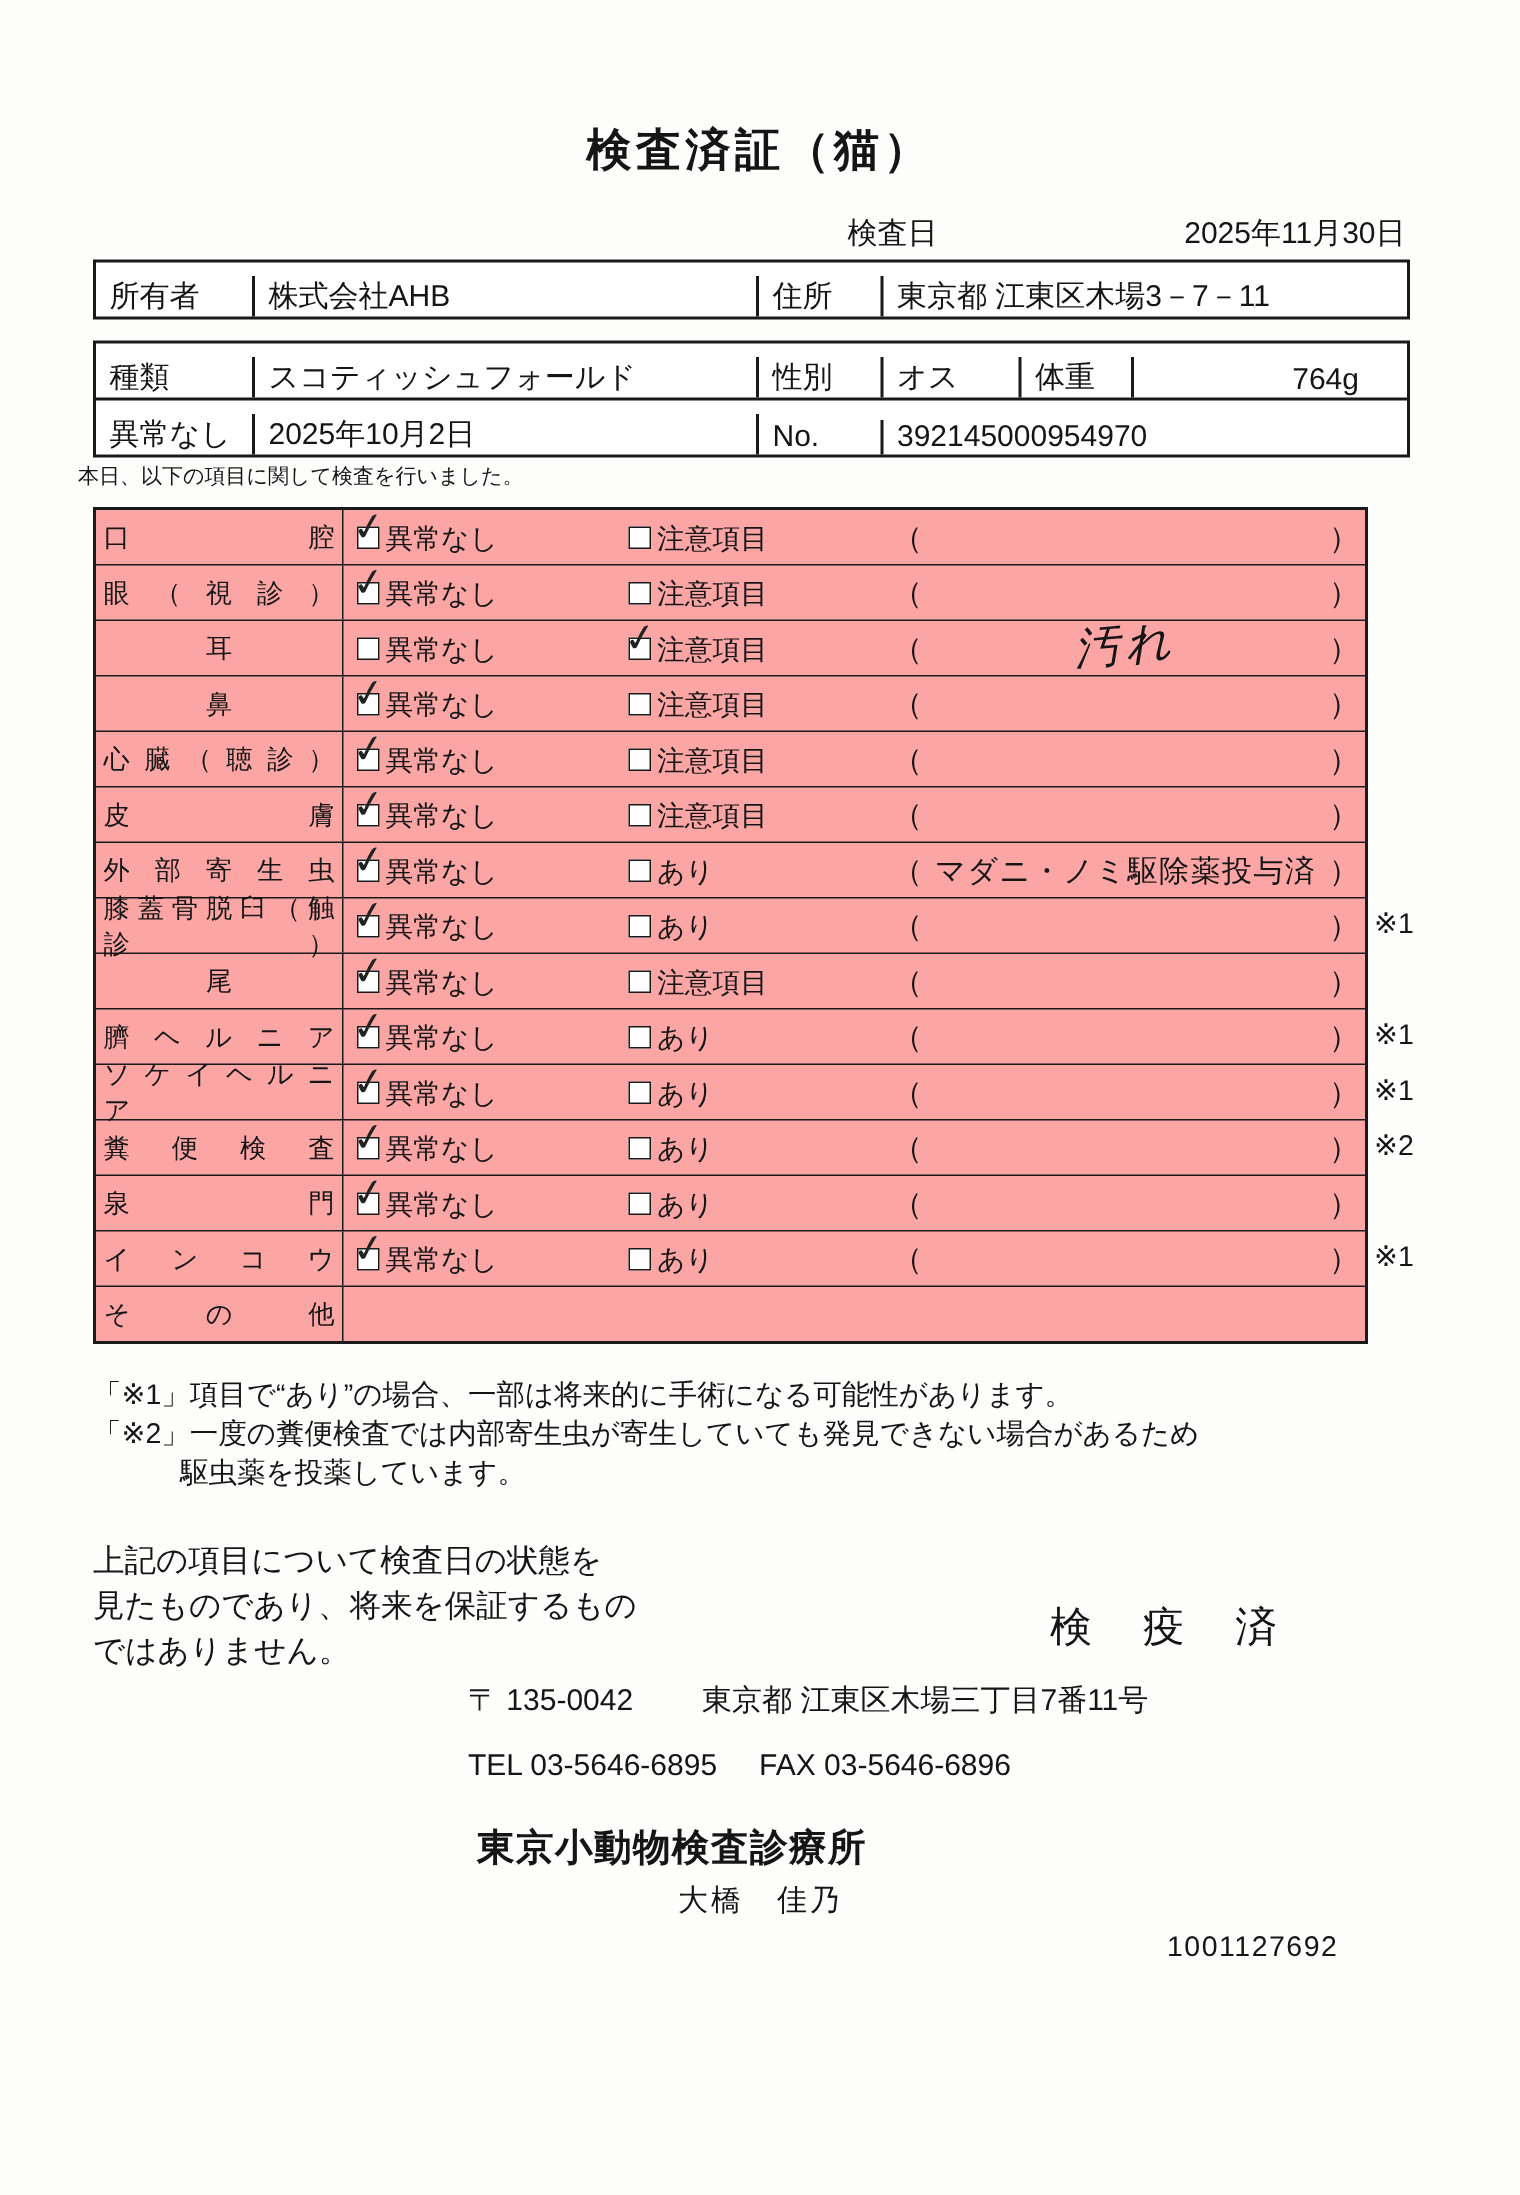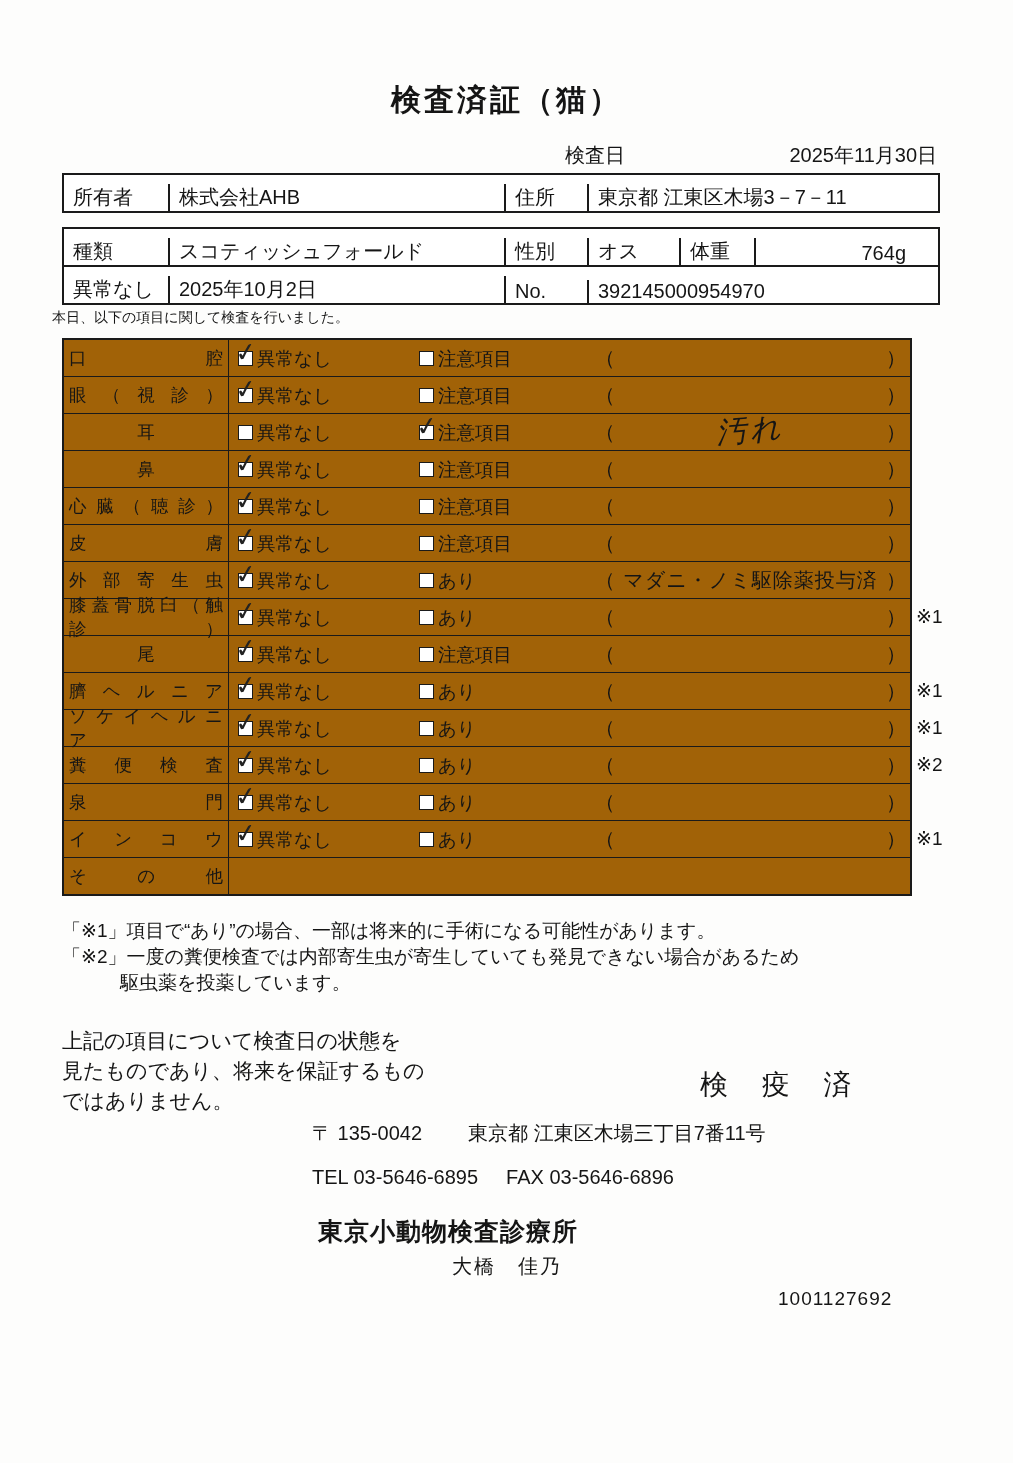--- a/index.html
+++ b/index.html
@@ -21,21 +21,21 @@
   .cell{display:flex;align-items:center;padding:0 9px;font-size:20px;
     border-right:2px solid #1a1a1a;box-sizing:border-box;white-space:nowrap;}
   .cell:last-child{border-right:none;flex:1;}
   .w-lab{width:106px;}
   .w-val{width:336px;}
   .w-lab2{width:83px;}
   .w-sex{width:92px;}
   .w-wlab{width:75px;}
   .cell.weight{justify-content:flex-end;padding-right:32px;gap:0;}
   
-  .chk{position:absolute;left:62px;top:338px;width:846px;border:2.5px solid #1a1a1a;box-sizing:content-box;background:#a16207;}
+  .chk{position:absolute;left:62px;top:338px;width:846px;border:2.5px solid #1a1a1a;box-sizing:content-box;background:#fca5a5;}
   .chk-row{display:flex;height:36px;position:relative;border-bottom:1.5px solid #1a1a1a;}
   .chk-row:last-child{border-bottom:none;}
   .chk-label{width:165px;flex:none;border-right:1.5px solid #1a1a1a;display:flex;
     align-items:center;padding:0 5px;box-sizing:border-box;font-size:17.5px;}
   .lbl{display:block;width:100%;text-align:justify;text-align-last:justify;}
   .lbl.center{text-align:center;text-align-last:center;}
   .chk-opts{flex:1;display:flex;align-items:center;padding-left:9px;font-size:18.5px;gap:48px;}
   .opt{display:flex;align-items:center;white-space:nowrap;}
   .opt1{width:133px;}
   .opt2{width:128px;}

